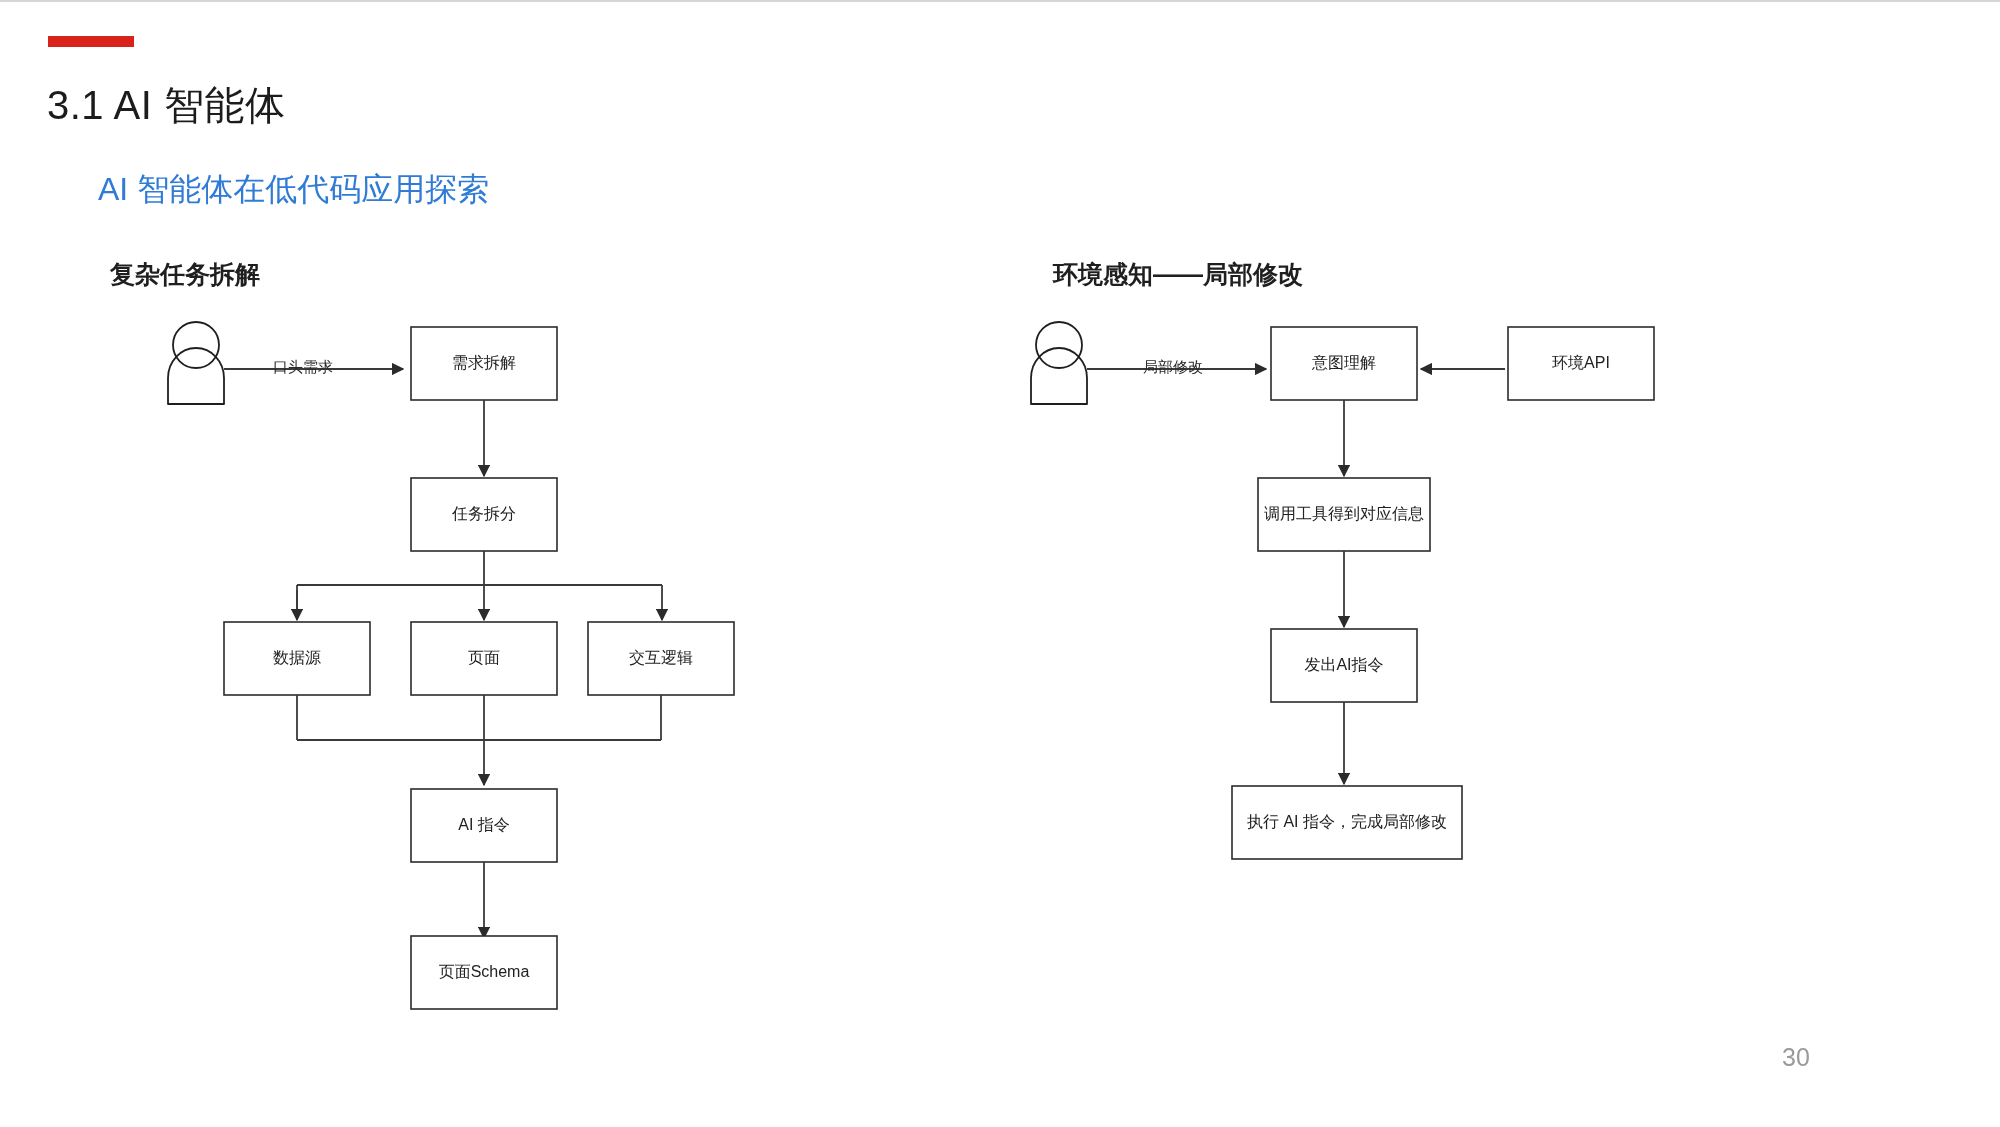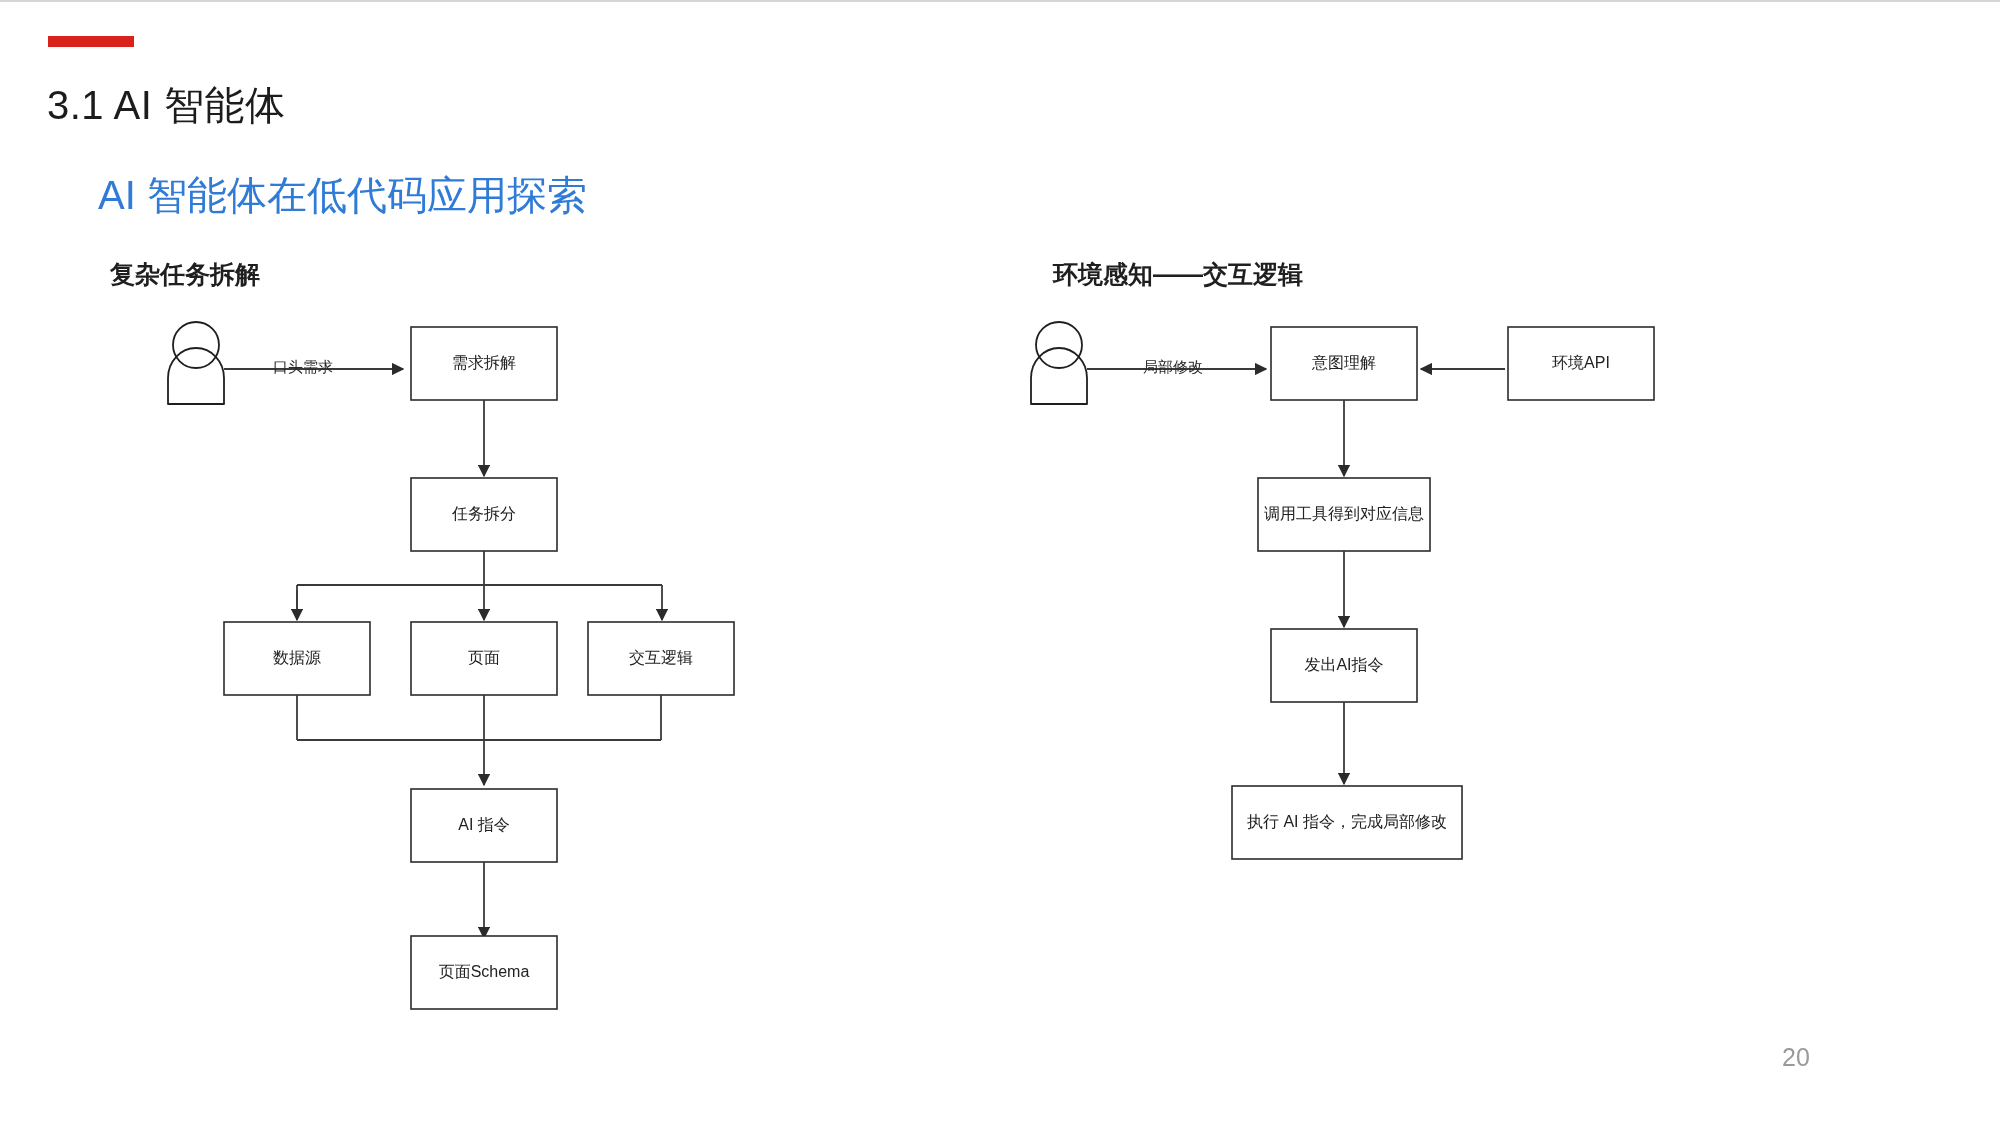--- a/index.html
+++ b/index.html
@@ -42,21 +42,21 @@
     font-size: 40px;
     font-weight: 400;
     letter-spacing: 0.5px;
     color: #1c1c1c;
     white-space: nowrap;
   }
   .slide-subtitle {
     position: absolute;
     left: 98px;
     top: 168px;
-    font-size: 40px;
+    font-size: 32px;
     font-weight: 400;
     color: #2f7bd6;
     white-space: nowrap;
   }
   .panel-heading {
     position: absolute;
     font-size: 25px;
     font-weight: 700;
     color: #1f1f1f;
     white-space: nowrap;
@@ -117,21 +117,21 @@
 
 <div class="slide">
 
   <div class="top-rule"></div>
   <div class="accent-bar"></div>
 
   <div class="slide-title">3.1 AI 智能体</div>
   <div class="slide-subtitle">AI 智能体在低代码应用探索</div>
 
   <div class="panel-heading" id="heading-left">复杂任务拆解</div>
-  <div class="panel-heading" id="heading-right">环境感知——交互逻辑</div>
+  <div class="panel-heading" id="heading-right">环境感知——局部修改</div>
 
   <svg class="diagram-svg" viewBox="0 0 2000 1127">
     <defs>
       <marker id="arrow" viewBox="0 0 10 10" refX="9" refY="5" markerWidth="7" markerHeight="7" orient="auto-start-reverse">
         <path d="M 0 0 L 10 5 L 0 10 z" fill="#2b2b2b"></path>
       </marker>
     </defs>
 
     <g>
       <circle class="dg-person" cx="196" cy="345" r="23"></circle>
@@ -200,15 +200,15 @@
 
     <rect class="dg-box" x="1271" y="629" width="146" height="73"></rect>
     <text class="dg-boxtext" x="1344" y="666">发出AI指令</text>
 
     <line class="dg-line" x1="1344" y1="702" x2="1344" y2="784" marker-end="url(#arrow)"></line>
 
     <rect class="dg-box" x="1232" y="786" width="230" height="73"></rect>
     <text class="dg-boxtext" x="1347" y="823">执行 AI 指令，完成局部修改</text>
   </svg>
 
-  <div class="page-number">20</div>
+  <div class="page-number">30</div>
 
 </div>
 
 </body></html>

